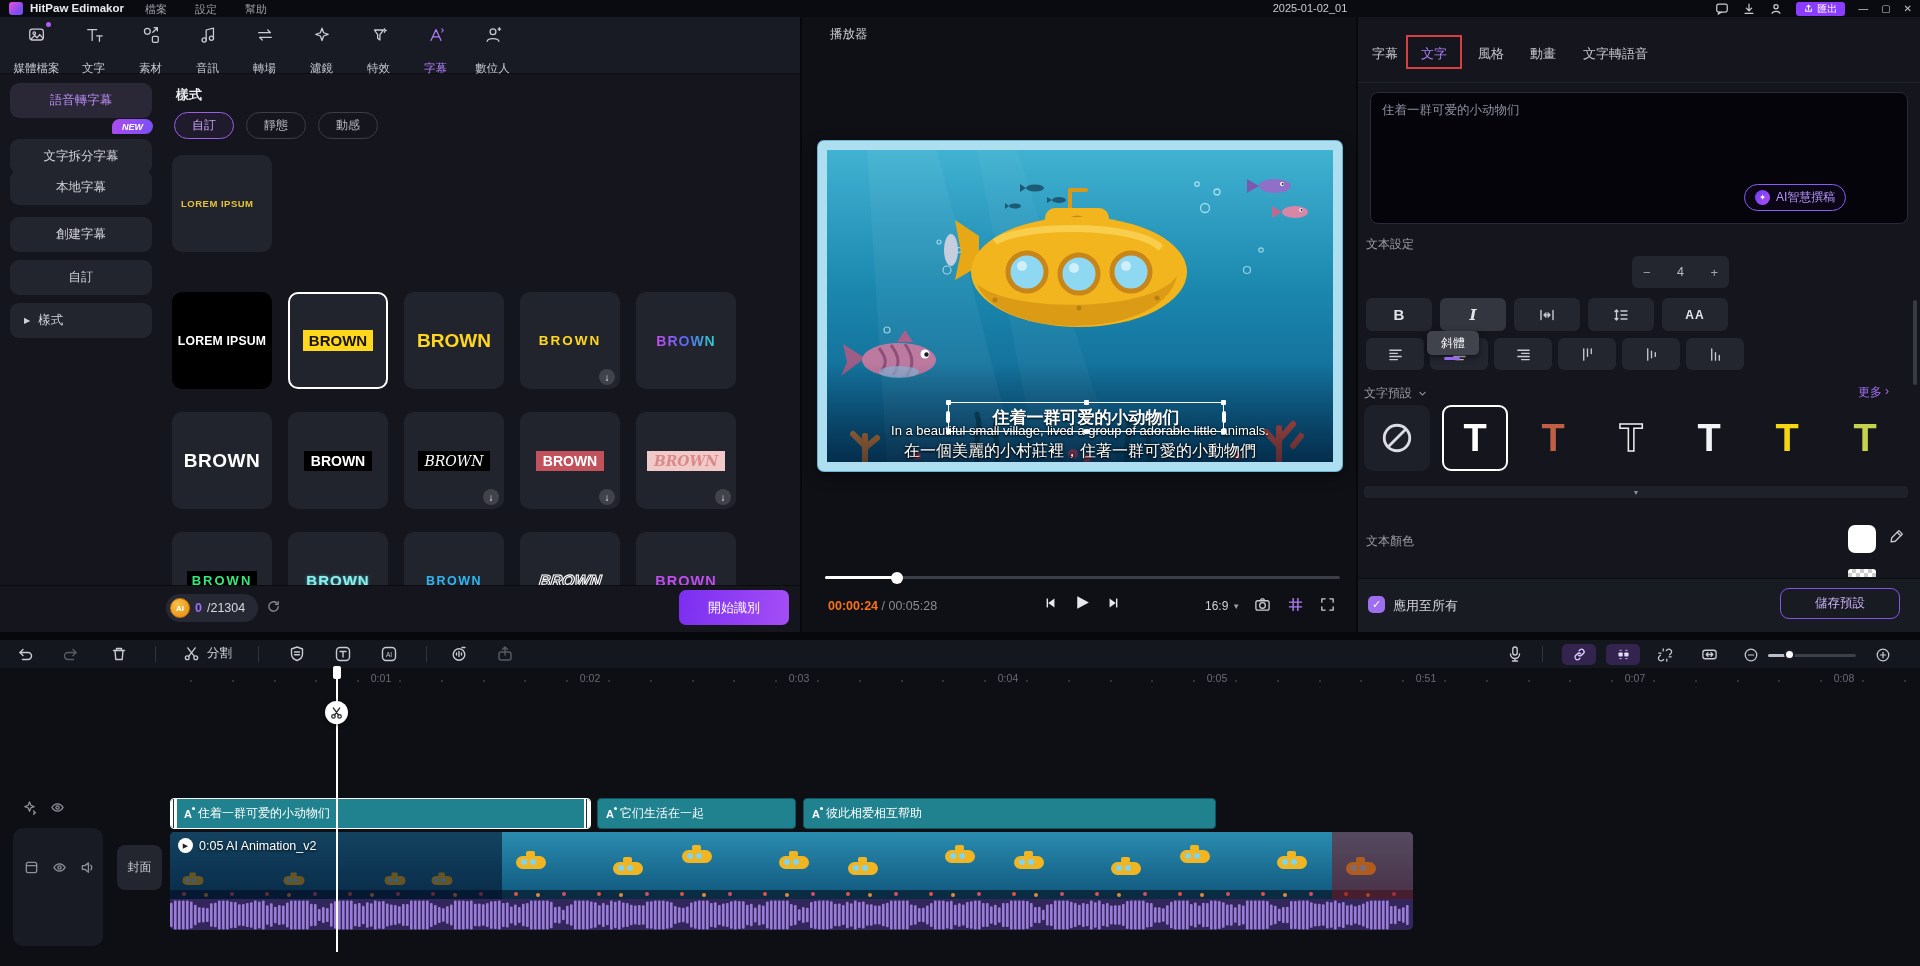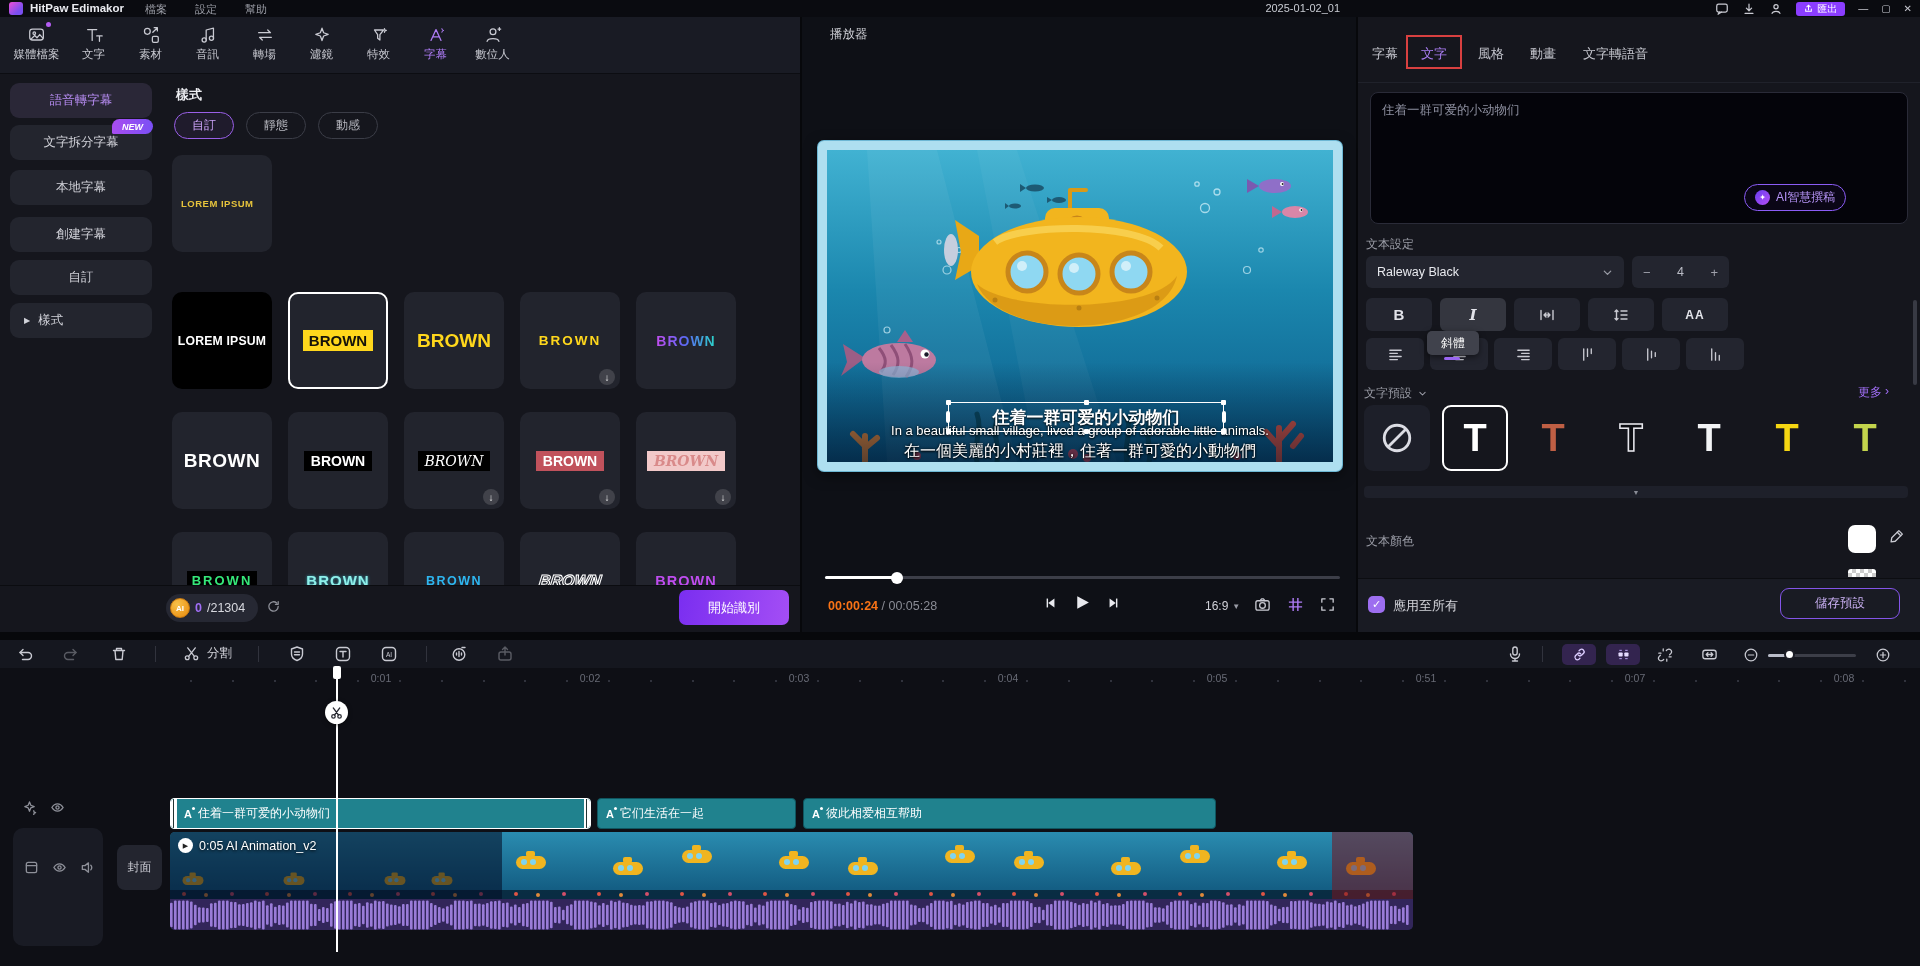--- a/index.html
+++ b/index.html
@@ -7,31 +7,31 @@
 #app{position:relative;width:1920px;height:746px}
 svg{display:block}
 .ic{stroke:#c9cad2;fill:none;stroke-width:1.4;stroke-linecap:round;stroke-linejoin:round}
 
 
 #titlebar{position:absolute;left:0;top:0;width:1920px;height:17px;background:#0a0b10}
 #logo{position:absolute;left:9px;top:2px;width:14px;height:13px;border-radius:3px;background:linear-gradient(135deg,#ef4fd8,#7a4ff0 70%)}
 #app-name{position:absolute;left:30px;top:2px;font-size:11.5px;font-weight:700;color:#e9eaef}
 #menubar{position:absolute;left:145px;top:2px;display:flex;gap:28px}
 .menu-item{font-size:11px;color:#9b9da6}
-#project-name{position:absolute;left:1160px;top:2px;width:180px;text-align:right;font-size:11px;color:#c9ccd3}
+#project-name{position:absolute;left:1220px;top:2px;width:180px;text-align:center;font-size:11px;color:#c9ccd3}
 #tb-right{position:absolute;right:8px;top:0;height:17px;display:flex;align-items:center;gap:13px}
 #export-btn{height:14px;padding:0 8px;border-radius:3px;background:#8b3dff;color:#fff;font-size:10px;display:flex;align-items:center;gap:4px}
 .winctl{font-size:10px;color:#c6c7cf;line-height:17px}
 
 
 #bg-left{position:absolute;left:0;top:17px;width:800px;height:615px;background:#15161d}
 #main-toolbar{position:absolute;left:0;top:17px;width:800px;height:57px;background:#191b24;border-bottom:1px solid #0c0d12;display:flex;padding-left:8px}
 .tb-item{width:57px;padding-top:7px;text-align:center;position:relative}
 .tb-icon{height:22px;display:flex;align-items:center;justify-content:center}
-.tb-label{font-size:11.5px;color:#c6c7cf;margin-top:1px;white-space:nowrap}
+.tb-label{font-size:11.5px;color:#c6c7cf;margin-top:15px;white-space:nowrap}
 .tb-item.active .tb-label{color:#ae7cf5}
 .tb-item.active .ic{stroke:#ae7cf5}
 .tb-dot{position:absolute;top:5px;right:14px;width:5px;height:5px;border-radius:50%;background:#b45df2}
 
 .sb-item{position:absolute;left:10px;width:142px;height:35px;background:#23252e;border-radius:9px;display:flex;align-items:center;justify-content:center;font-size:12.5px;color:#d2d3da}
 .sb-item.active{color:#b78cf2;background:#2a2737}
 .sb-item.expander{justify-content:flex-start;padding-left:14px;gap:8px}
 .sb-tri{font-size:8px;color:#d2d3da}
 #new-badge{position:absolute;left:112px;top:119px;width:41px;height:15px;border-radius:8px 8px 8px 2px;background:linear-gradient(90deg,#a94df0,#7a4ff5);color:#fff;font-size:9px;font-weight:700;font-style:italic;display:flex;align-items:center;justify-content:center;z-index:3}
 
@@ -298,21 +298,21 @@
           <svg width="20" height="20" viewBox="0 0 22 22" class="ic">
             <circle cx="11" cy="7.5" r="3.2"></circle>
             <path d="M4.5 18c1-4 12-4 13 0M16.5 4.5h3M18 3v3"></path>
           </svg>
         </div>
         <div class="tb-label">數位人</div>
       </div>
     </div>
   <div id="sidebar-items">
       <div class="sb-item active" style="top: 83px;">語音轉字幕</div>
-      <div class="sb-item" style="top: 125px;">文字拆分字幕</div>
+      <div class="sb-item" style="top: 139px;">文字拆分字幕</div>
       <div class="sb-item" style="top: 170px;">本地字幕</div>
       <div class="sb-item" style="top: 217px;">創建字幕</div>
       <div class="sb-item" style="top: 260px;">自訂</div>
       <div class="sb-item expander" style="top: 303px;">
         <span class="sb-tri">▶</span>
         <span>樣式</span>
       </div>
     </div>
   <div id="new-badge">NEW</div>
   <div id="styles-title">樣式</div>
@@ -561,26 +561,20 @@
       <div class="tab" style="left: 1583px;">文字轉語音</div>
     </div>
   <div id="tab-annotation"></div>
   <div id="right-divider"></div>
   <div id="caption-box">住着一群可爱的小动物们</div>
   <div id="ai-draft-btn">
     <span id="ai-draft-ic">✦</span>
     <span>AI智慧撰稿</span>
   </div>
   <div class="sec-label" style="left:1366px;top:236px">文本設定</div>
-  <div id="font-select">
-    <span>Raleway Black</span>
-    <svg width="11" height="11" viewBox="0 0 12 12" class="ic" style="stroke:#9a9ca6">
-        <path d="M2.5 4.5L6 8l3.5-3.5"></path>
-      </svg>
-  </div>
   <div id="size-stepper">
     <span>−</span>
     <span id="size-value">4</span>
     <span>+</span>
   </div>
 
   <div class="fmt-btn" style="left:1366px">
       <span class="fmt-b">B</span>
     </div>
   <div class="fmt-btn on" style="left:1440px">

